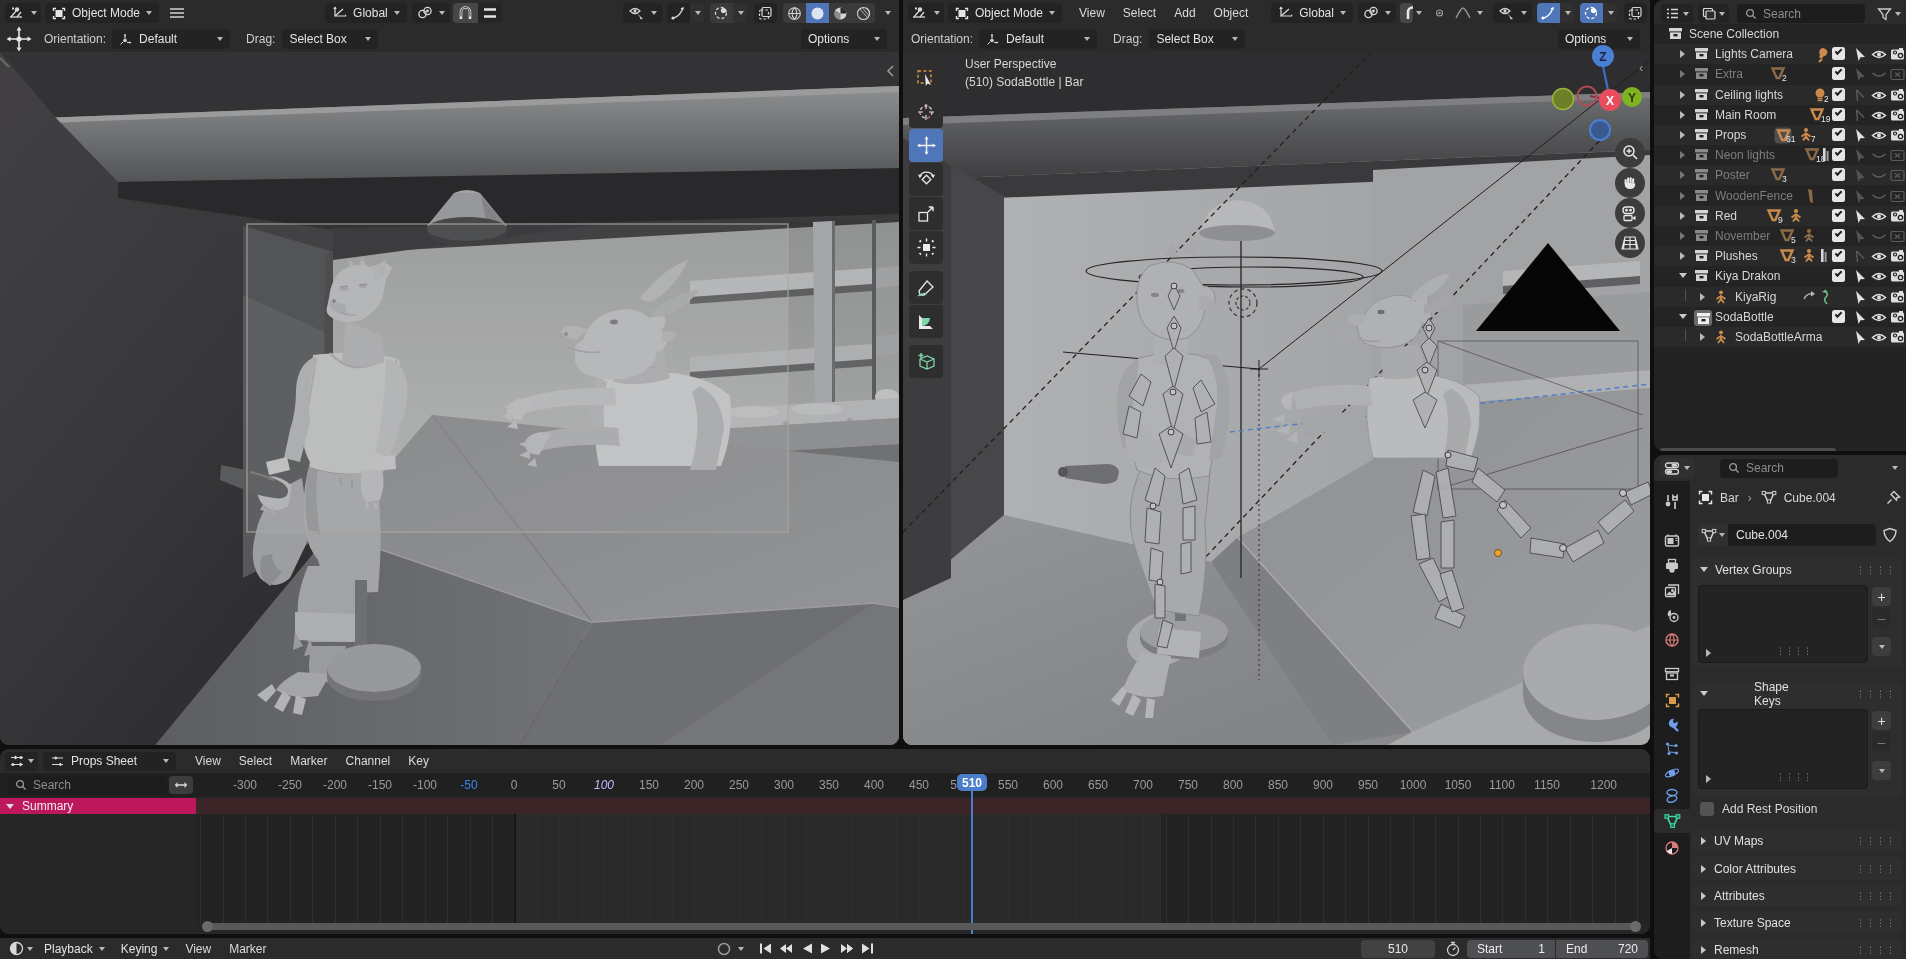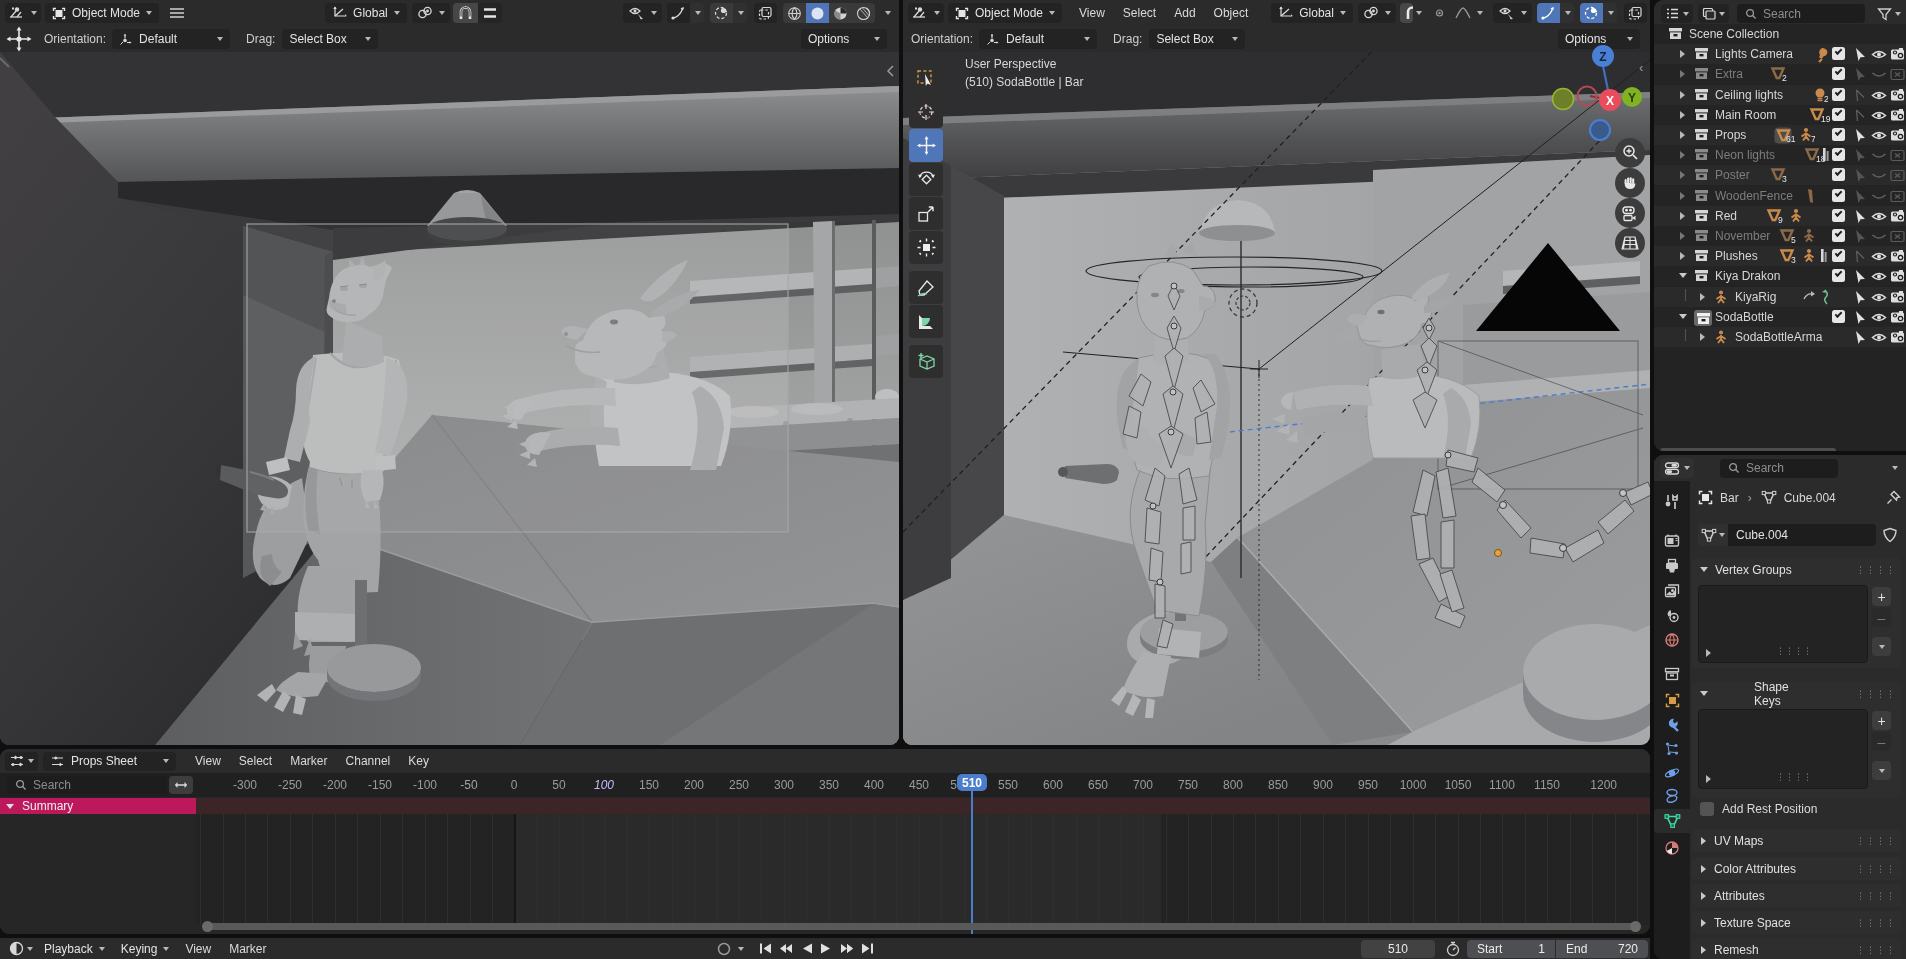--- a/index.html
+++ b/index.html
@@ -1597,21 +1597,21 @@
     <div style="position:absolute;left:0;top:25px;width:196px;height:16px;background:#be185d;display:flex;align-items:center;">
         <span class="tri-d" style="margin:0 8px 0 6px;border-top-color:#ddd;"></span>
         <span style="color:#efefef;font-size:12px;">Summary</span>
       </div>
     <div style="position:absolute;left:0;top:41px;width:196px;height:111px;background:#262626;"></div>
     <span style="position:absolute;left:220px;top:5px;width:50px;text-align:center;color:#9b9b9b;font-size:12px;">-300</span>
     <span style="position:absolute;left:265px;top:5px;width:50px;text-align:center;color:#9b9b9b;font-size:12px;">-250</span>
     <span style="position:absolute;left:310px;top:5px;width:50px;text-align:center;color:#9b9b9b;font-size:12px;">-200</span>
     <span style="position:absolute;left:355px;top:5px;width:50px;text-align:center;color:#9b9b9b;font-size:12px;">-150</span>
     <span style="position:absolute;left:400px;top:5px;width:50px;text-align:center;color:#9b9b9b;font-size:12px;">-100</span>
-    <span style="position:absolute;left:444px;top:5px;width:50px;text-align:center;color:#a3a3a3;font-size:12px;">-50</span>
+    <span style="position:absolute;left:444px;top:5px;width:50px;text-align:center;color:#3b82f6;font-size:12px;">-50</span>
     <span style="position:absolute;left:489px;top:5px;width:50px;text-align:center;color:#9b9b9b;font-size:12px;">0</span>
     <span style="position:absolute;left:534px;top:5px;width:50px;text-align:center;color:#9b9b9b;font-size:12px;">50</span>
     <span style="position:absolute;left:579px;top:5px;width:50px;text-align:center;color:#c4b5fd;font-size:12px;font-style:italic;">100</span>
     <span style="position:absolute;left:624px;top:5px;width:50px;text-align:center;color:#9b9b9b;font-size:12px;">150</span>
     <span style="position:absolute;left:669px;top:5px;width:50px;text-align:center;color:#9b9b9b;font-size:12px;">200</span>
     <span style="position:absolute;left:714px;top:5px;width:50px;text-align:center;color:#9b9b9b;font-size:12px;">250</span>
     <span style="position:absolute;left:759px;top:5px;width:50px;text-align:center;color:#9b9b9b;font-size:12px;">300</span>
     <span style="position:absolute;left:804px;top:5px;width:50px;text-align:center;color:#9b9b9b;font-size:12px;">350</span>
     <span style="position:absolute;left:849px;top:5px;width:50px;text-align:center;color:#9b9b9b;font-size:12px;">400</span>
     <span style="position:absolute;left:894px;top:5px;width:50px;text-align:center;color:#9b9b9b;font-size:12px;">450</span>

